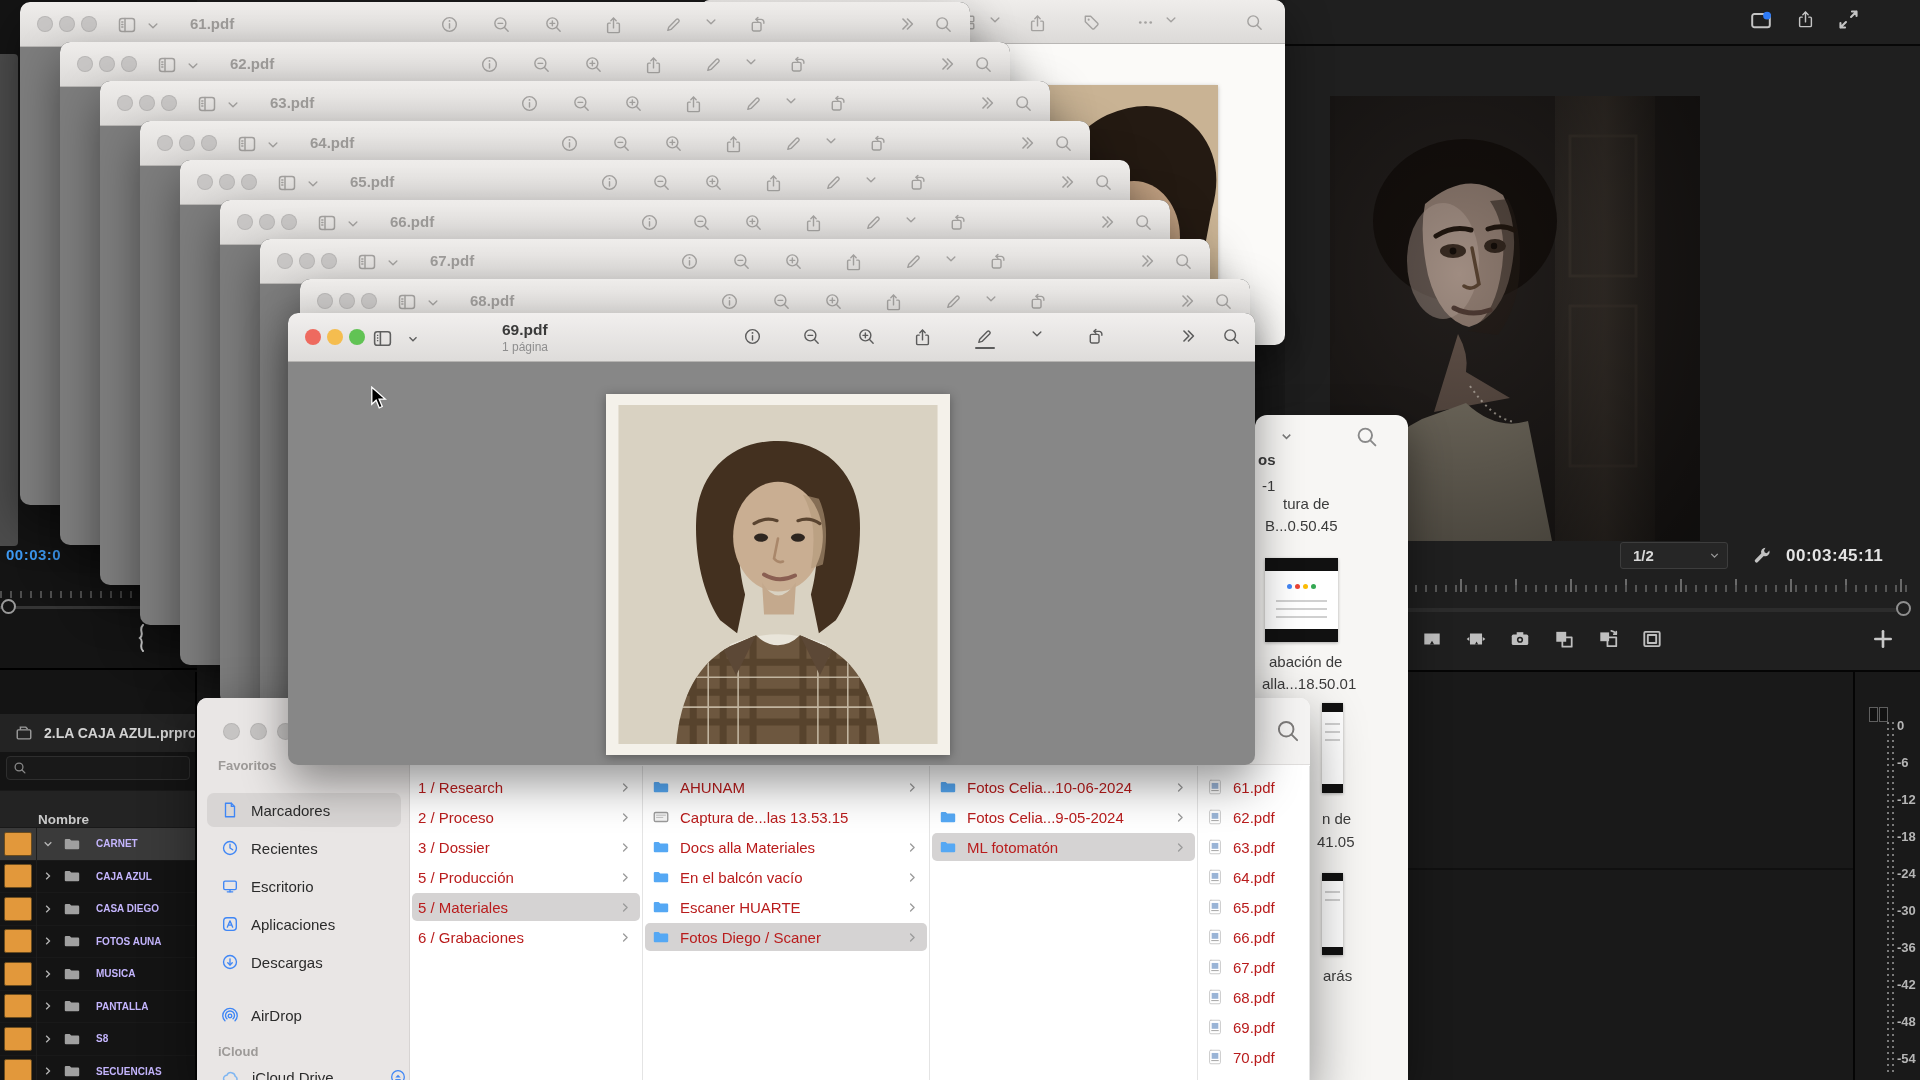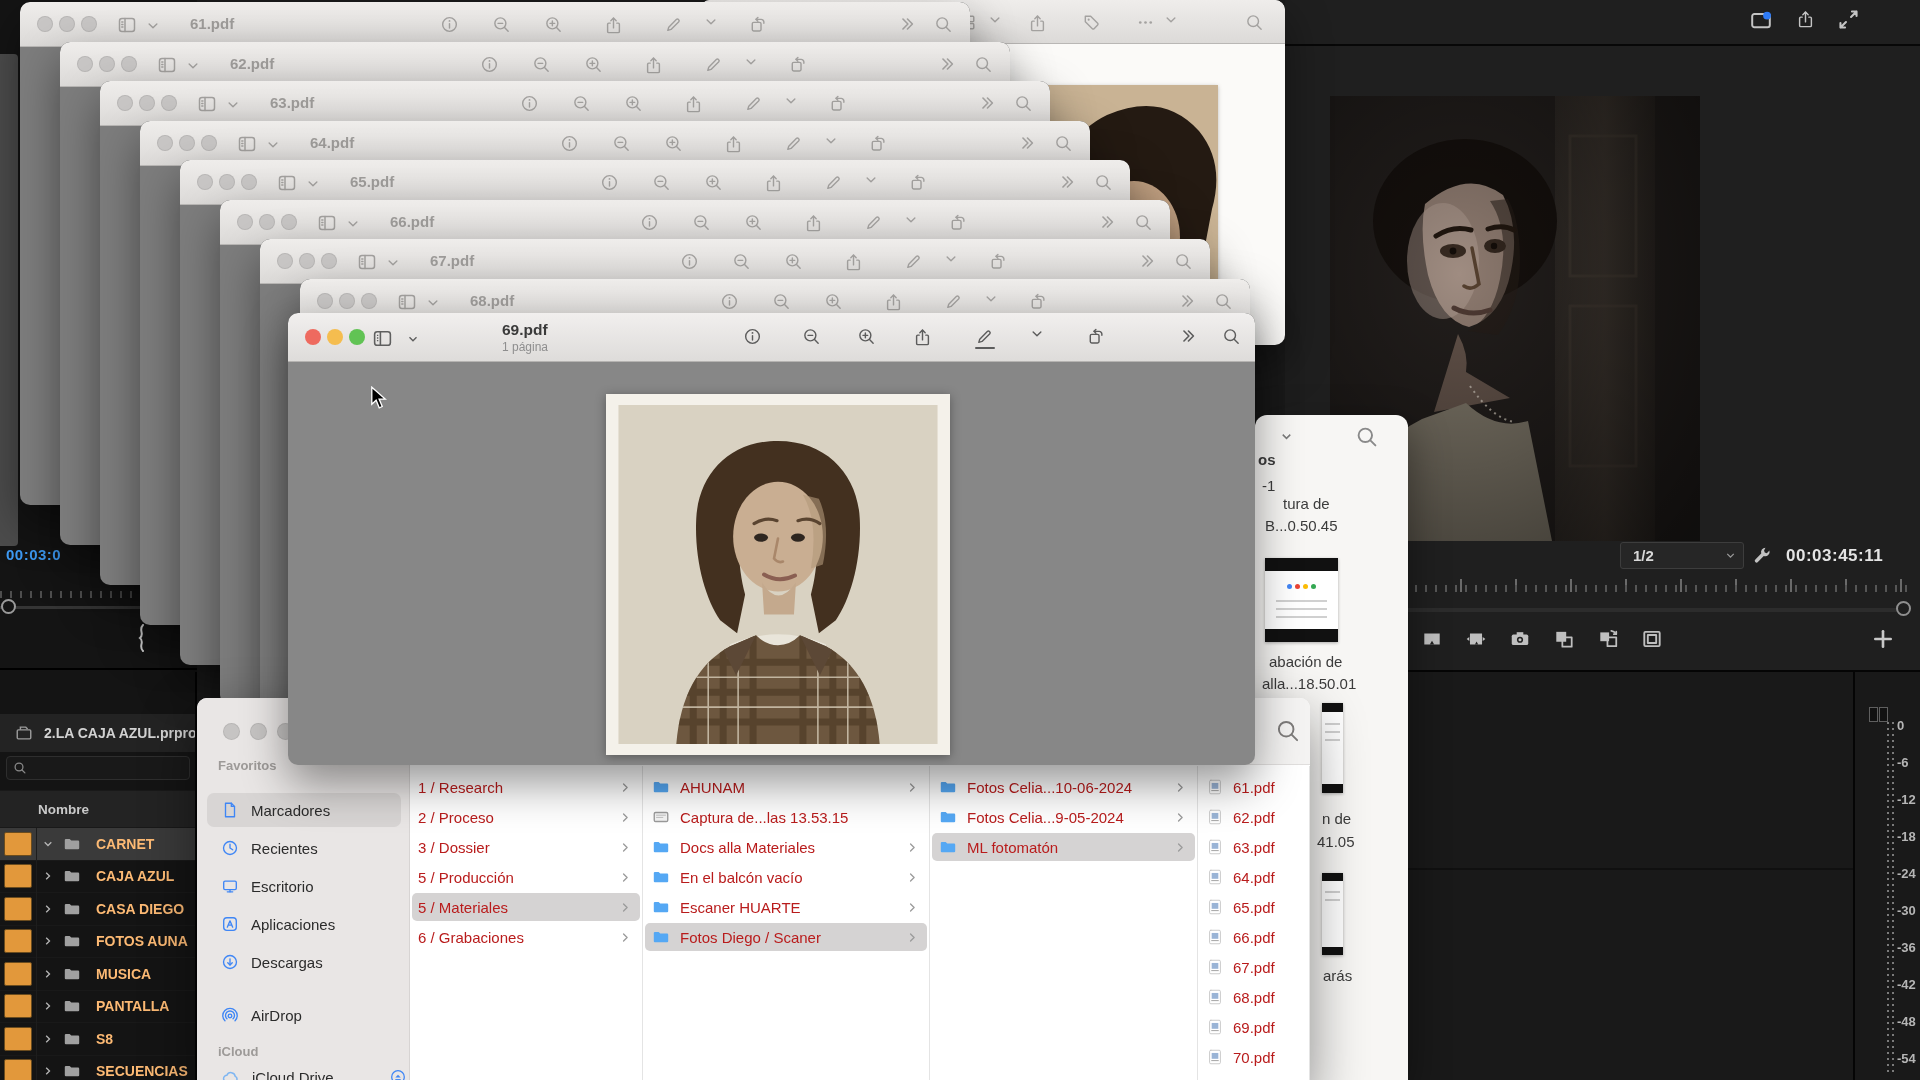--- a/index.html
+++ b/index.html
@@ -18,38 +18,38 @@
   .pp-track-l{left:0;top:606px;width:197px;height:3px;background:#353535;}
   .pp-dot-l{left:1px;top:599px;width:15px;height:15px;border:2px solid #9a9a9a;border-radius:50%;background:#141414;}
   .pp-squig{left:136px;top:624px;color:#cfcfcf;}
   .pp-div1{left:0;top:668px;width:197px;height:2px;background:#000;}
   .pp-tabs{left:0;top:670px;width:197px;height:44px;background:#262626;display:flex;align-items:center;gap:56px;padding-left:40px;}
   .pp-tab{font-size:14px;color:#bcbcbc;}
   .pp-proj{left:0;top:714px;width:197px;height:38px;display:flex;align-items:center;background:#232323;}
   .pp-proj .icn{margin-left:14px;color:#9a9a9a;}
   .pp-proj-label{margin-left:10px;font-size:14px;color:#d2d2d2;font-weight:bold;white-space:nowrap;}
   .pp-search{left:6px;top:756px;width:184px;height:24px;background:#191919;border:1px solid #2e2e2e;border-radius:4px;display:flex;align-items:center;color:#8a8a8a;padding-left:6px;}
-  .pp-header{left:0;top:790px;width:197px;height:38px;background:#232323;border-top:1px solid #191919;border-bottom:1px solid #191919;display:flex;align-items:center;}
+  .pp-header{left:0;top:790px;width:197px;height:38px;background:#232323;border-top:1px solid #191919;border-bottom:1px solid #191919;display:flex;align-items:flex-end;}
   .pp-header span{margin-left:38px;font-size:13.5px;font-weight:bold;color:#c9c9c9;}
   .pp-bins{left:0;top:828px;width:197px;height:252px;overflow:hidden;}
   .bin-row{position:relative;width:100%;height:32.5px;border-bottom:1px solid #191919;display:flex;align-items:center;}
   .bin-row.sel{background:#3a3a3a;}
   .bin-chip{position:absolute;left:4px;width:28px;height:24px;border-radius:2px;border:1px solid #6b4c1e;}
   .bin-chev{position:absolute;left:42px;color:#b5b5b5;}
   .bin-folder{position:absolute;left:62px;color:#a0a0a0;}
-  .bin-label{position:absolute;left:96px;font-size:14px;font-weight:bold;color:#fdba74;white-space:nowrap;}
+  .bin-label{position:absolute;left:96px;font-size:10px;font-weight:bold;color:#c4b5fd;white-space:nowrap;}
   .pp-vline{left:36px;top:828px;width:1px;height:252px;background:#1d1d1d;}
   .pp-left-border{left:195px;top:672px;width:2px;height:408px;background:#050505;}
   .left-sliver{left:0;top:54px;width:18px;height:492px;background:#4c4c4c;border-radius:0 4px 4px 0;}
 
   .pp-right{left:1285px;top:0;width:635px;height:1080px;background:#1f1f1f;}
   .pp-topdiv{left:1285px;top:44px;width:635px;height:2px;background:#070707;}
   .pp-topicons{left:1748px;top:8px;display:flex;gap:22px;color:#c4c4c4;align-items:center;}
   .monitor-video{left:1330px;top:96px;width:370px;height:445px;}
-  .pp-zoombox{left:1620px;top:542px;width:124px;height:27px;background:#262626;border:1px solid #3d3d3d;border-radius:3px;display:flex;align-items:center;}
+  .pp-zoombox{left:1620px;top:542px;width:108px;height:27px;background:#262626;border:1px solid #3d3d3d;border-radius:3px;display:flex;align-items:center;}
   .pp-zoombox .zl{margin-left:12px;font-size:15px;font-weight:bold;color:#d8d8d8;}
   .pp-zoombox .icn{position:absolute;right:6px;color:#9a9a9a;}
   .pp-wrench{left:1752px;top:545px;color:#c2c2c2;}
   .pp-tc-right{left:1786px;top:546px;font-size:17px;font-weight:bold;color:#e4e4e4;letter-spacing:.5px;}
   .pp-ruler-r{left:1295px;top:578px;width:618px;height:14px;
     background:repeating-linear-gradient(90deg,#565656 0 2px,transparent 2px 10px) bottom/100% 7px no-repeat,
                repeating-linear-gradient(90deg,#6a6a6a 0 2px,transparent 2px 55px) bottom/100% 13px no-repeat;}
   .pp-track-r{left:1285px;top:604px;width:620px;height:4px;background:#2c2c2c;margin-top:4px;}
   .pp-dot-r{left:1896px;top:601px;width:15px;height:15px;border:2px solid #8f8f8f;border-radius:50%;background:#1f1f1f;}
   .pp-transport{left:1420px;top:628px;display:flex;gap:20px;color:#bfbfbf;align-items:center;}

